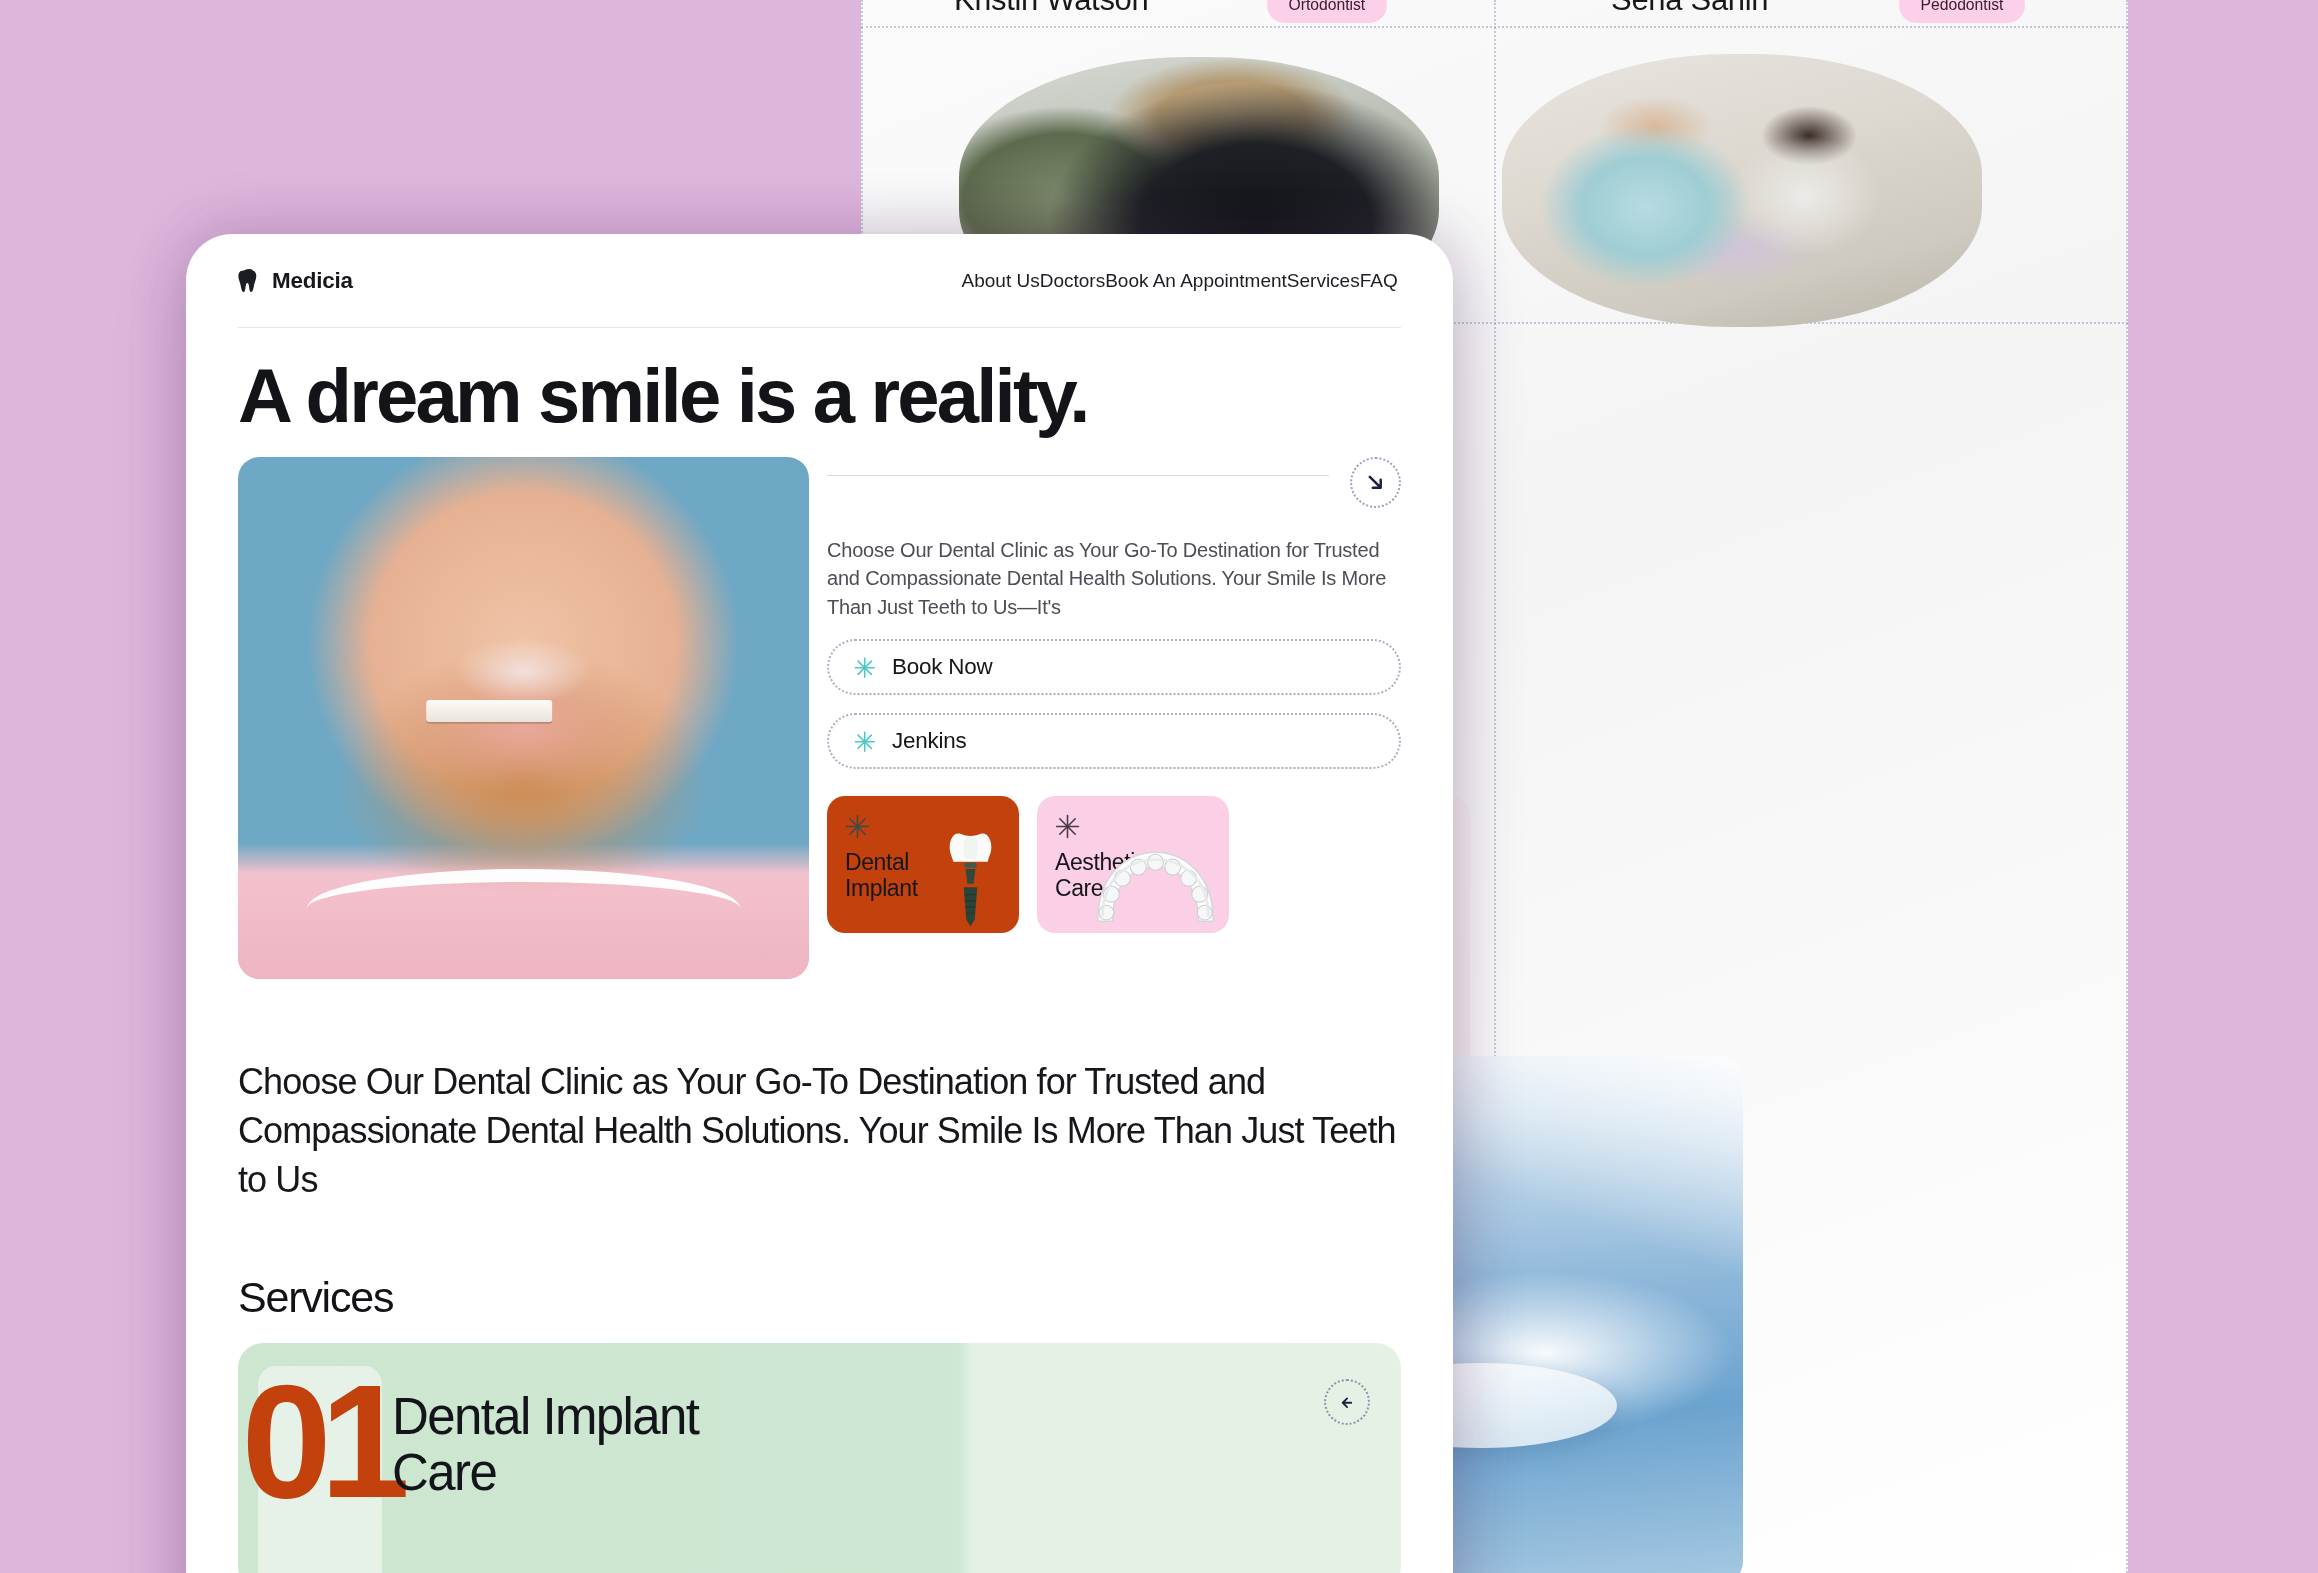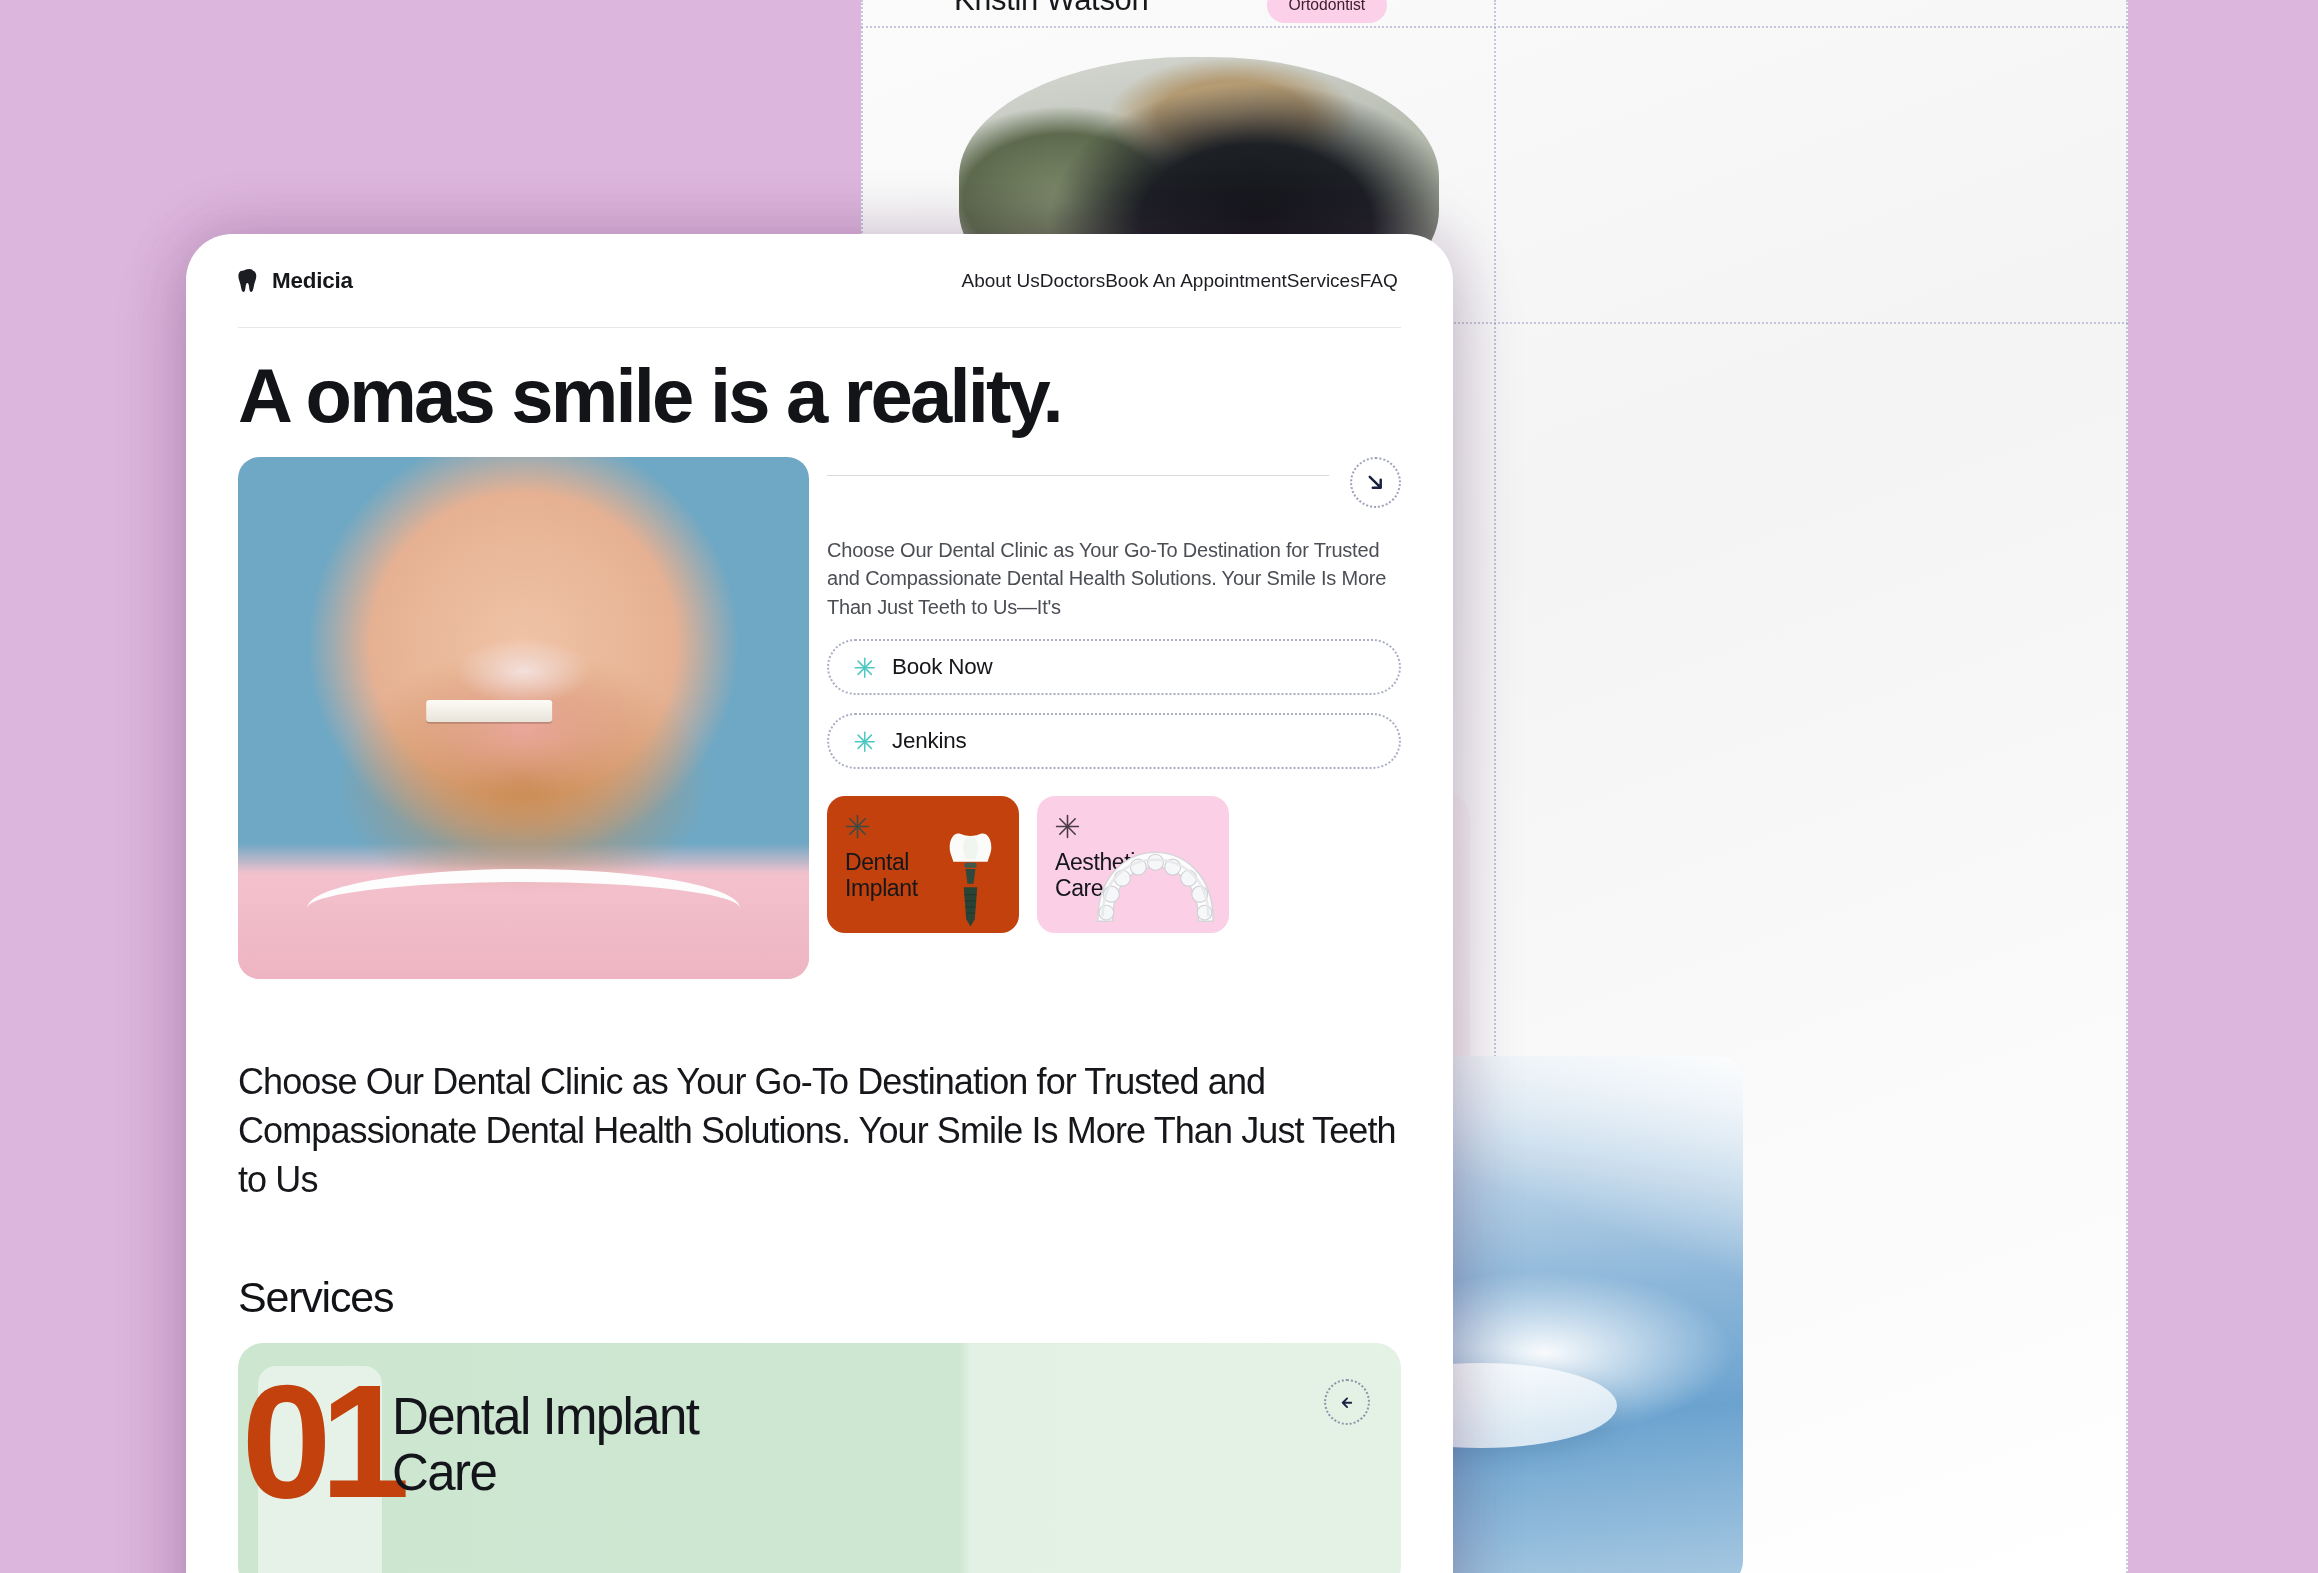--- a/index.html
+++ b/index.html
@@ -203,20 +203,25 @@
   <div class="bg-grid-v" style="left:1265px;"></div>
   <div class="bg-grid-h" style="top:26px;"></div>
   <div class="bg-grid-h" style="top:322px;"></div>
 
   <div class="doc-cell" style="left:0px;top:0px;width:633px;height:322px;">
     <div style="position:absolute;left:93px;top:-18px;" class="doc-name">Kristin Watson</div>
     <div class="doc-badge" style="position:absolute;left:406px;top:-13.2px;">Ortodontist</div>
     <div class="doc-photo ph1" style="position:absolute;left:98px;top:57px;width:480px;height:273px;"></div>
   </div>
 
+  <div class="doc-cell" style="left:633px;top:0px;width:632px;height:322px;">
+    <div style="position:absolute;left:117px;top:-18px;" class="doc-name">Sena Sahin</div>
+    <div class="doc-badge" style="position:absolute;left:405px;top:-13.2px;">Pedodontist</div>
+    <div class="doc-photo ph2" style="position:absolute;left:8.3px;top:54px;width:480px;height:273px;"></div>
+  </div>
 
   <div class="bg-heading" style="left:-91px;top:479px;">pertise Meets Personalized Care:</div>
   <div class="bg-heading" style="left:-91px;top:540px;">ntal Health, Beautiful Smiles, and</div>
 
   <div class="testimonial" style="left:-91px;top:791px;width:700px;height:389px;">
     <div class="stars" style="position:absolute;left:166px;top:40px;">
       <span class="star">★</span>
       <span class="star">★</span>
       <span class="star">★</span>
       <span class="star">★</span>
@@ -258,21 +263,21 @@
         <span class="nav-link">Doctors</span>
         <span class="nav-link">Book An Appointment</span>
         <span class="nav-link">Services</span>
         <span class="nav-link">FAQ</span>
       </div>
     </div>
   </div>
   <div class="nav-rule"></div>
 
   <div class="fg-inner">
-    <h1 class="hero-title">A omas smile is a reality.</h1>
+    <h1 class="hero-title">A dream smile is a reality.</h1>
 
     <div class="hero-row">
 
       <div class="hero-photo">
         <div class="hp-teeth"></div>
         <div class="hp-collar"></div>
       </div>
 
       <div class="hero-right">
         <div class="hr-top">

